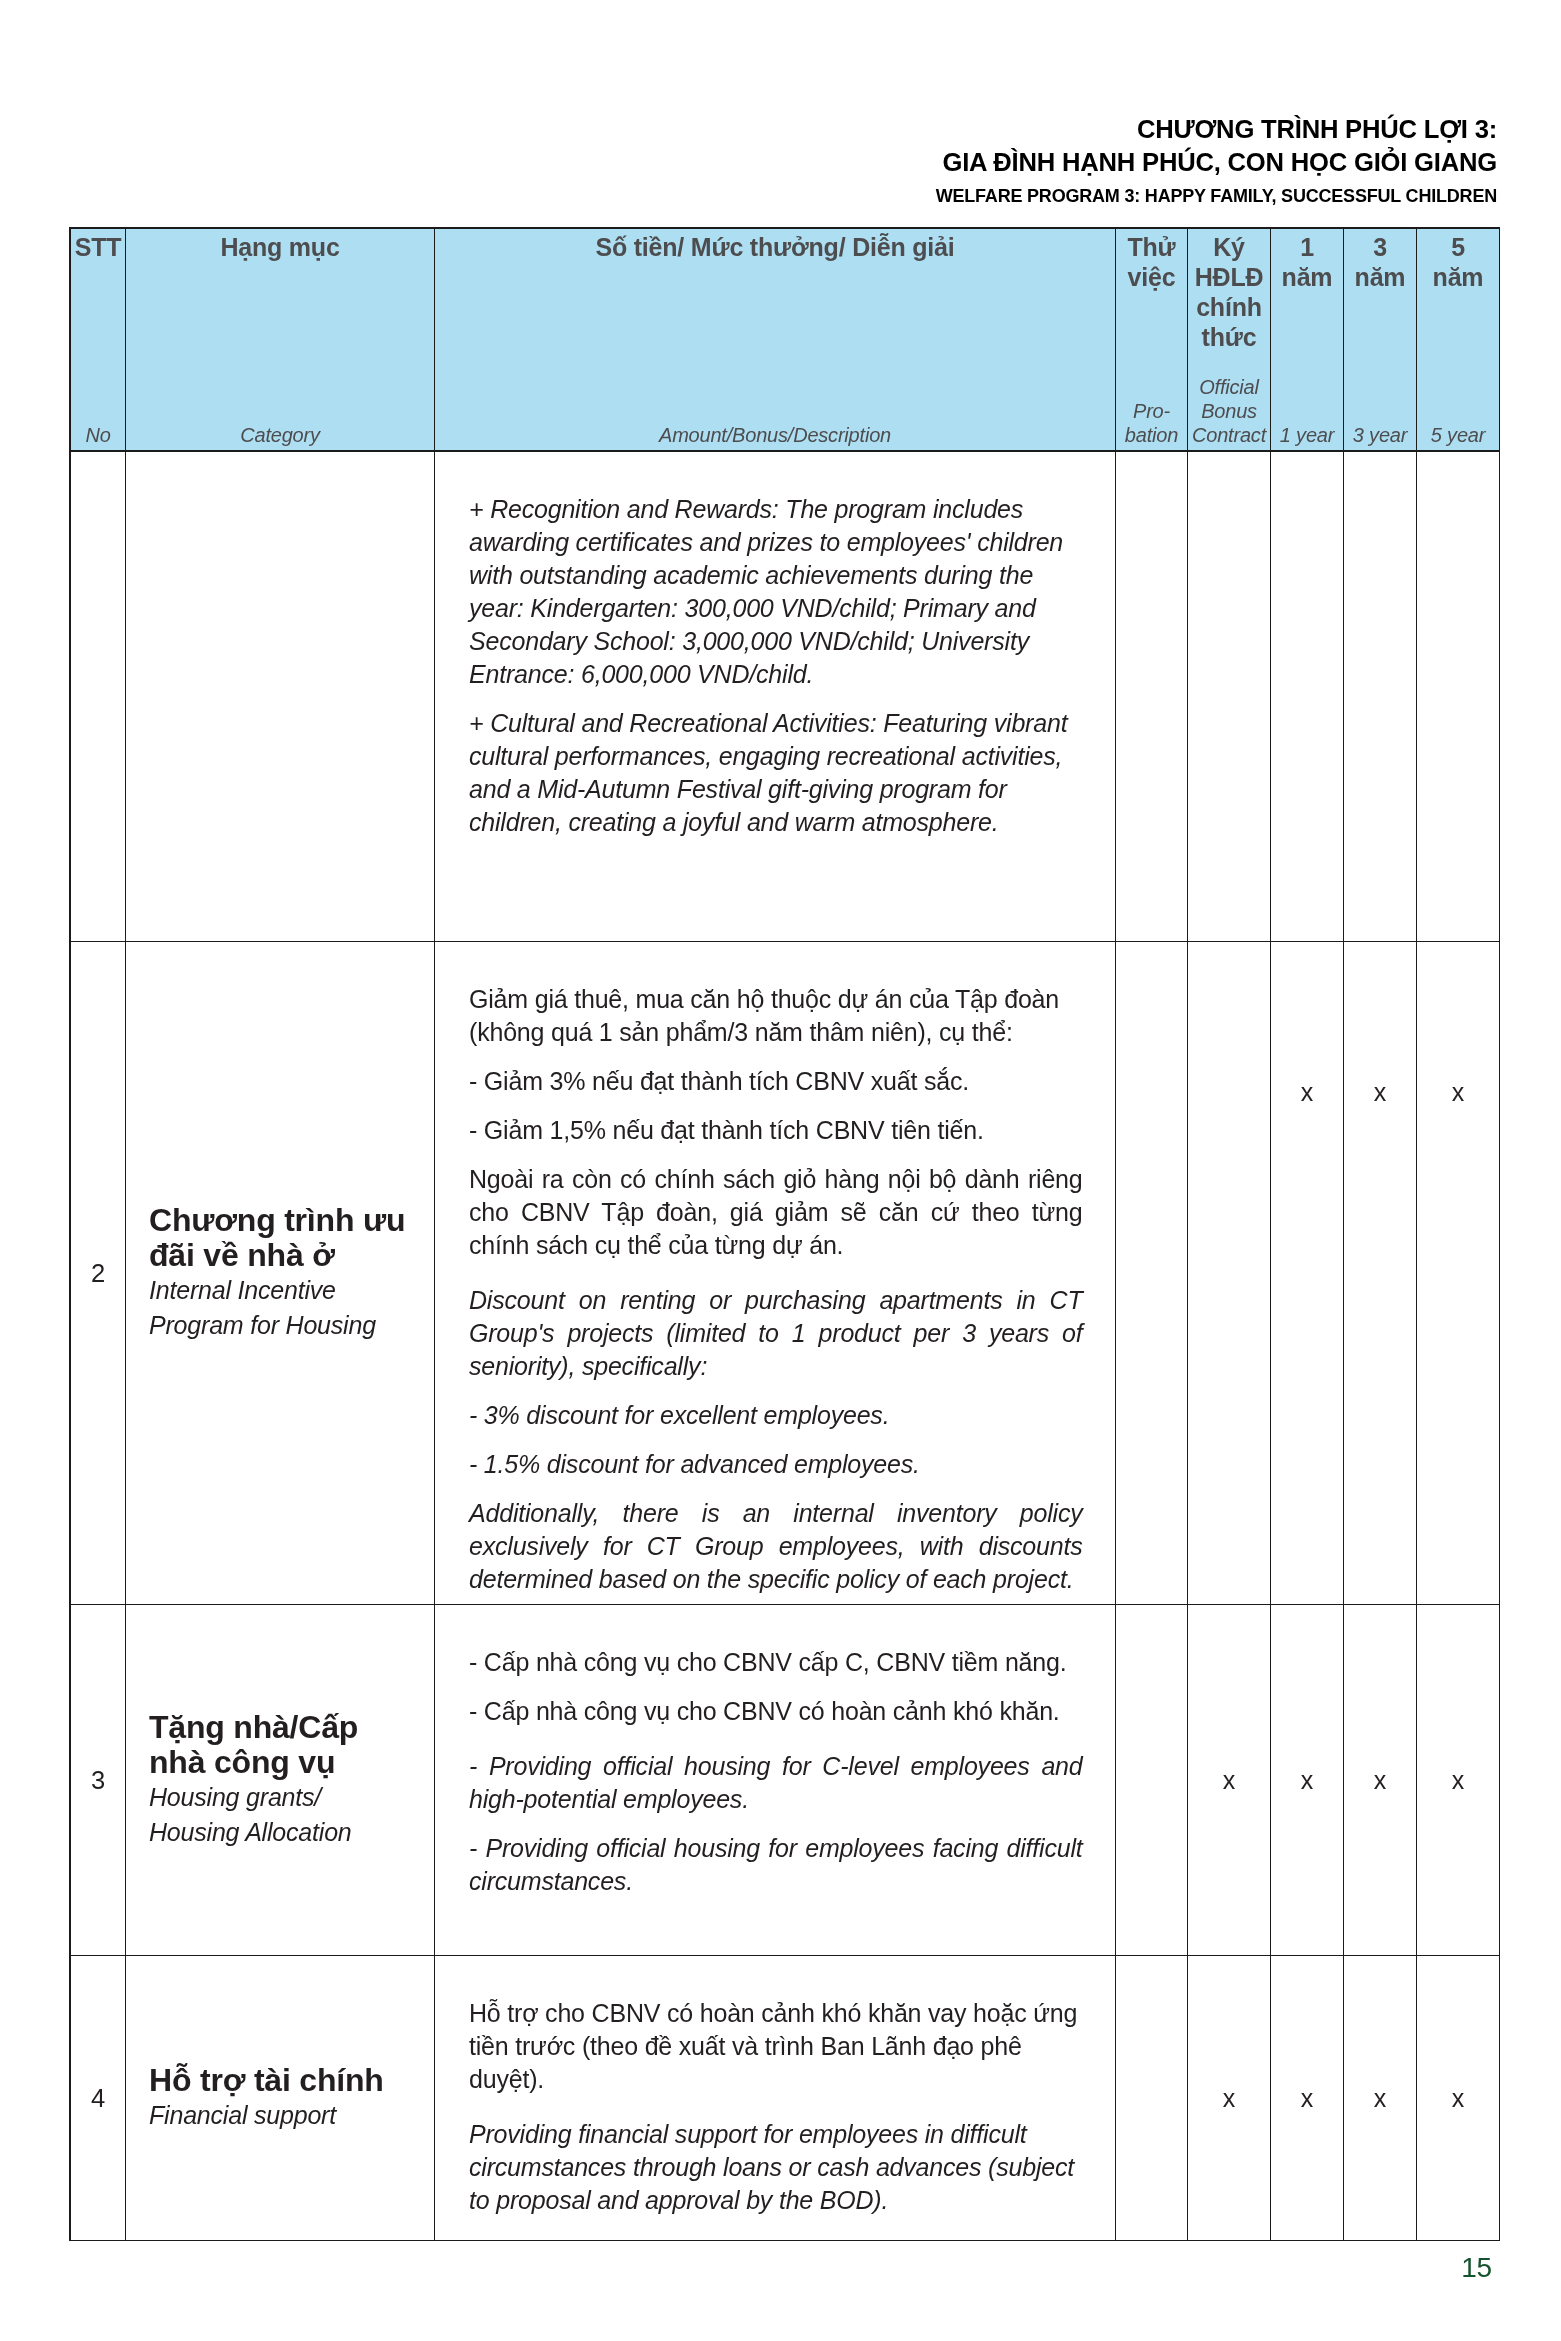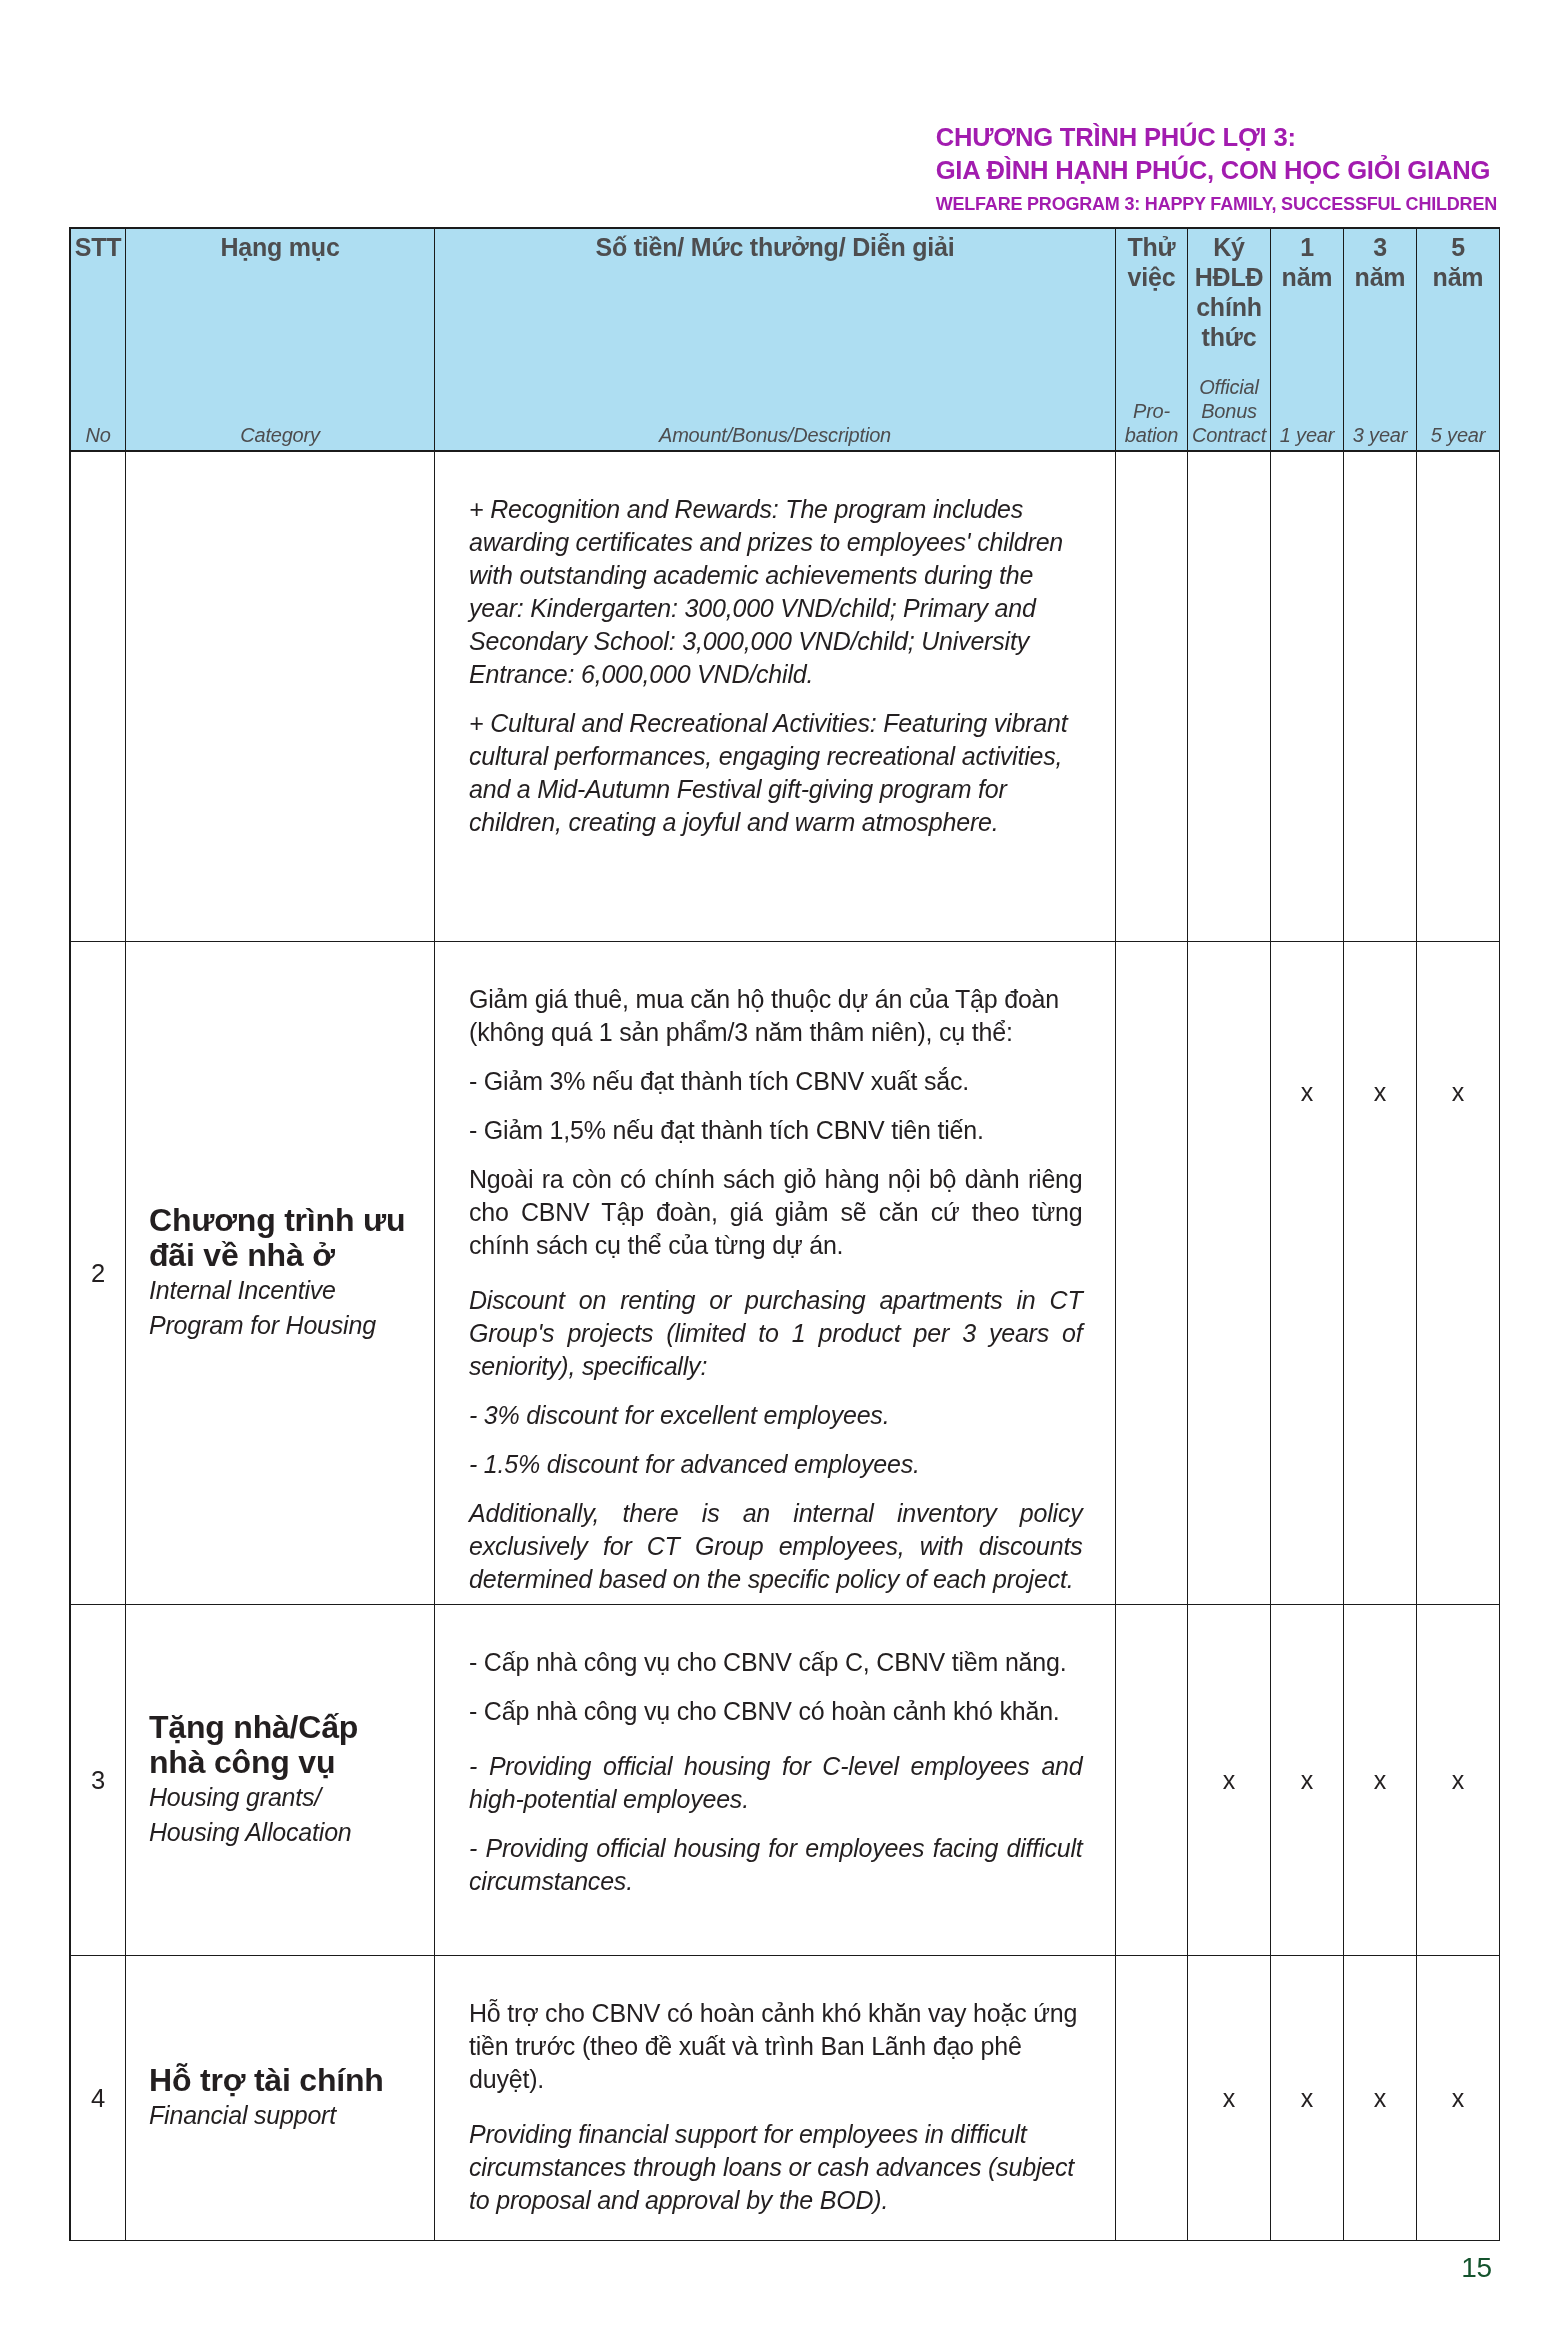--- a/index.html
+++ b/index.html
@@ -8,22 +8,23 @@
     background: #ffffff;
     font-family: "Liberation Sans", sans-serif;
     color: #231f20;
     position: relative;
     letter-spacing: -0.2px;
   }
 
   
   .page-header {
     position: absolute;
-    top: 121px; right: 64px;
-    color: #a21caf;
+    top: 113px; right: 64px;
+    text-align: right;
+    color: #000000;
     line-height: 1;
   }
   .ph-vi { font-size: 25.6px; font-weight: bold; line-height: 33px; }
   .ph-en { font-size: 18px; font-weight: bold; line-height: 25px; margin-top: 5px; }
 
   
   .welfare-table {
     position: absolute;
     left: 69px; top: 227px;
     display: grid;

